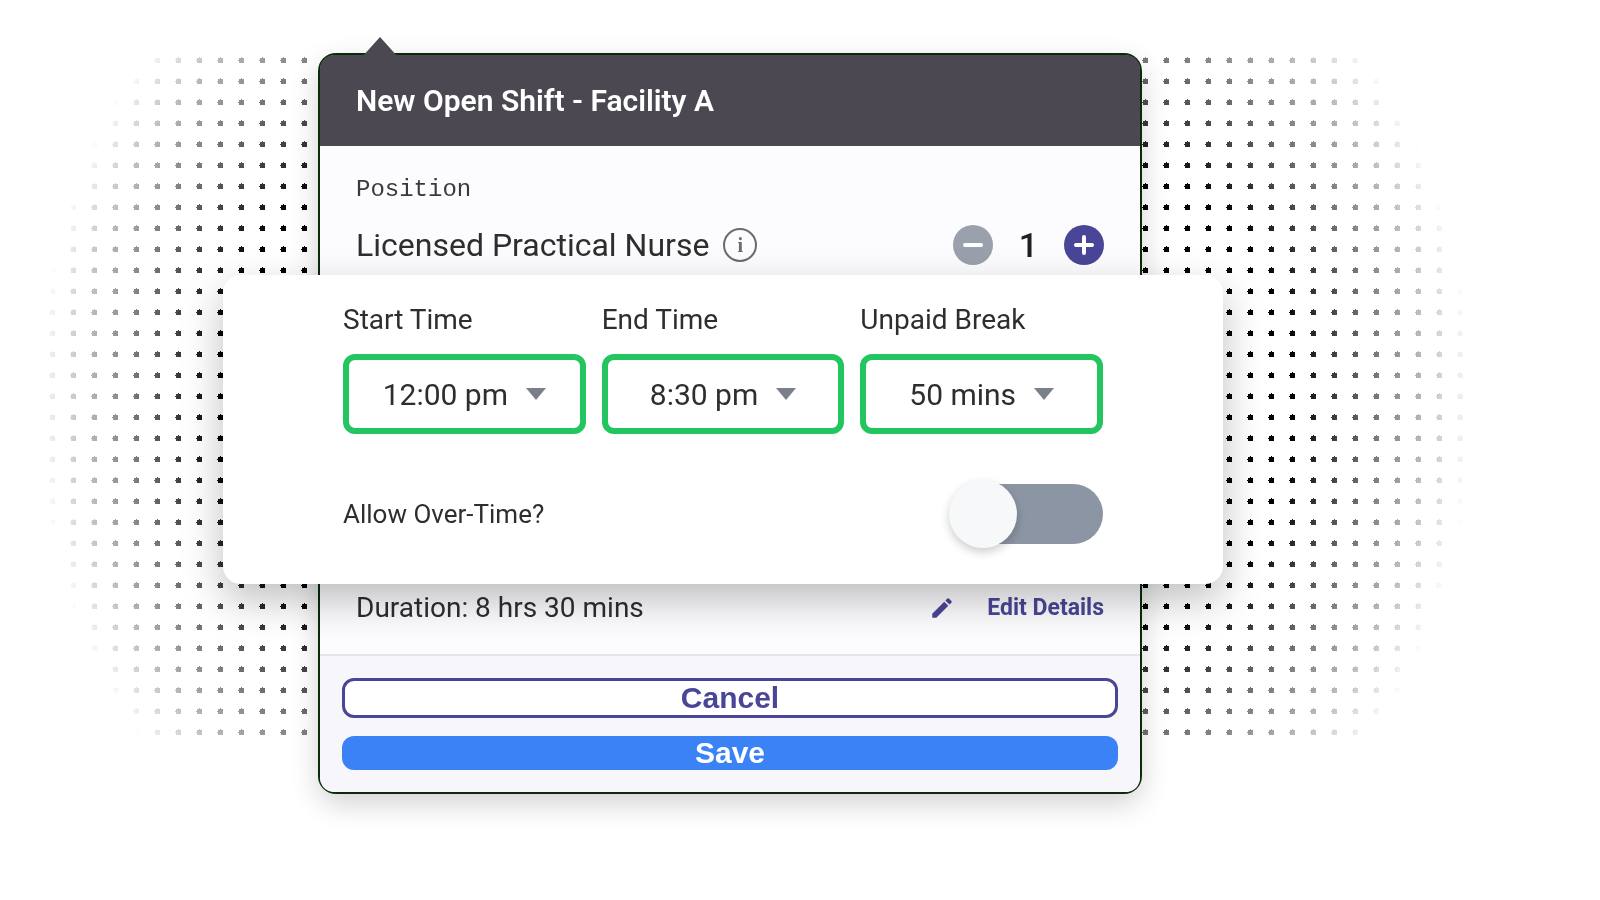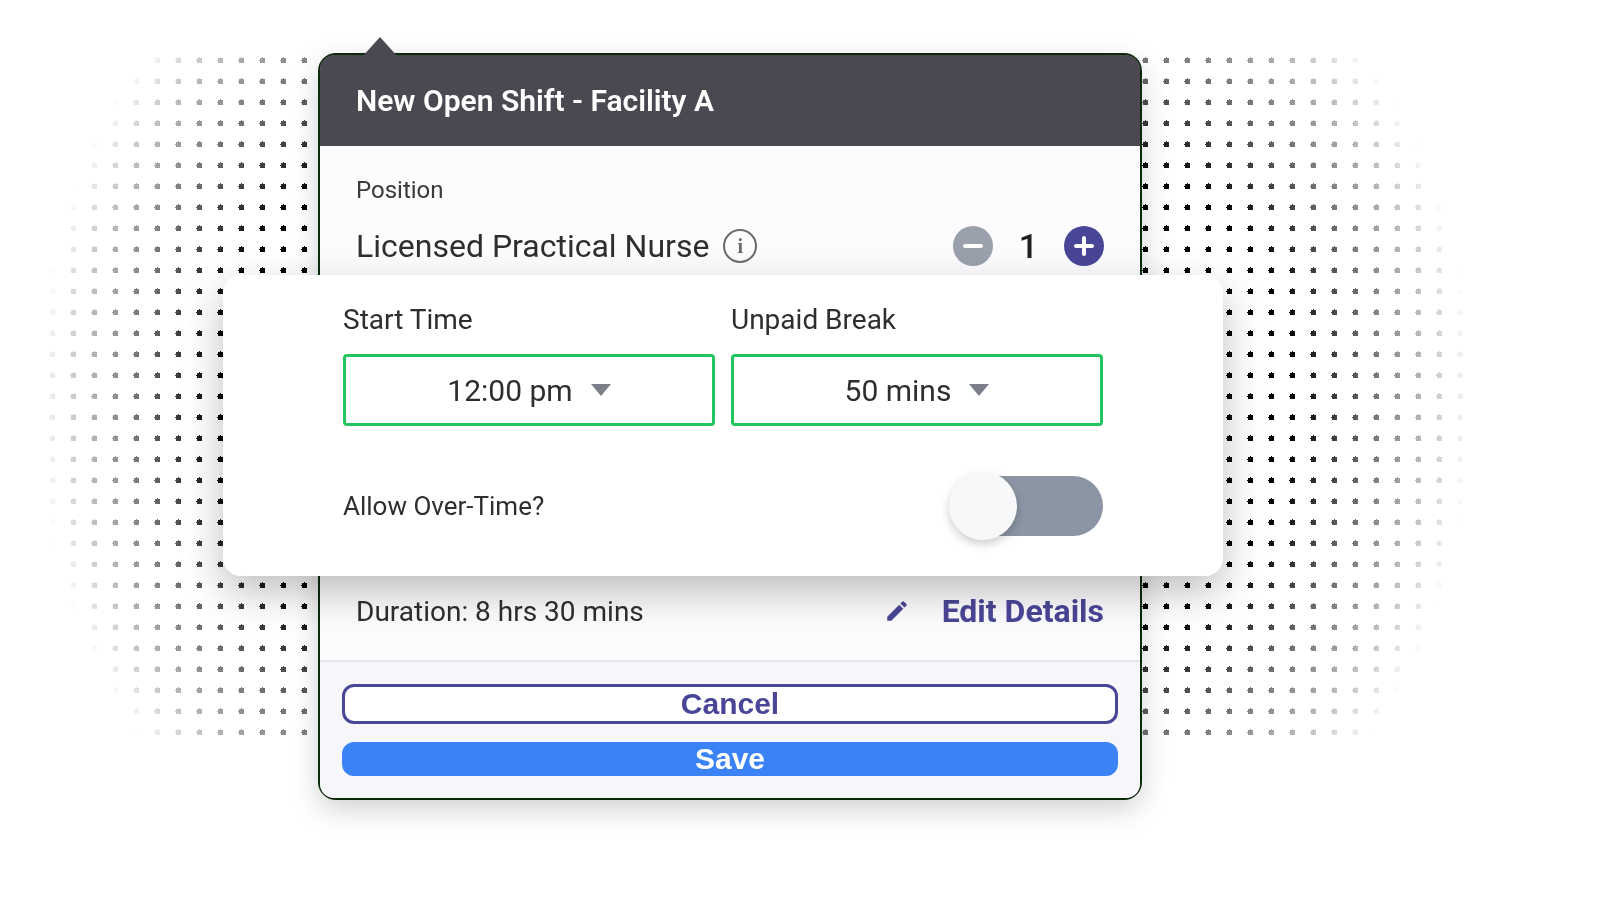--- a/index.html
+++ b/index.html
@@ -47,21 +47,21 @@
   }
   .modal-header {
     background: #4c4851;
     color: #fff;
     font-size: 30px;
     font-weight: 600;
     padding: 28px 36px;
     border-radius: 14px 14px 0 0;
   }
   .modal-body { padding: 30px 36px 10px; }
-  .label-sm { color: #3a3a3a; font-size: 24px; margin-bottom: 8px; }
+  .label-sm { color: #3a3a3a; font-size: 24px; margin-bottom: 8px; font-family: Liberation Mono, monospace; }
   .position-row {
     display: flex; align-items: center; justify-content: space-between;
     margin-top: 22px;
   }
   .position-name { font-size: 32px; color: #2e2e2e; display: flex; align-items: center; gap: 14px; }
   .info-icon {
     width: 34px; height: 34px; border: 2px solid #6b6b6b; border-radius: 50%;
     display: inline-flex; align-items: center; justify-content: center;
     color: #6b6b6b; font-size: 20px; font-weight: 600; font-family: Georgia, serif;
   }
@@ -82,22 +82,22 @@
     width: 1000px;
     background: #ffffff;
     border-radius: 18px;
     padding: 28px 120px 40px;
     box-shadow: 0 16px 40px rgba(0,0,0,0.25);
   }
   .time-cols { display: flex; gap: 16px; }
   .tcol { flex: 1; }
   .tcol .lbl { font-size: 28px; color: #2e2e2e; margin-bottom: 18px; }
   .select {
-    border: 3px solid #22c55e; border-radius: 4px;
-    height: 72px; display: flex; align-items: center; justify-content: center;
+    border: 6px solid #22c55e; border-radius: 12px;
+    height: 80px; display: flex; align-items: center; justify-content: center;
     gap: 18px; font-size: 30px; color: #2e2e2e; cursor: pointer; background: #fff;
   }
   .caret {
     width: 0; height: 0;
     border-left: 10px solid transparent;
     border-right: 10px solid transparent;
     border-top: 12px solid #7a7f8a;
   }
   .ot-row {
     display: flex; align-items: center; justify-content: space-between;
@@ -116,21 +116,21 @@
 
   .spacer-for-panel { height: 310px; }
 
   .duration-row {
     display: flex; align-items: center; justify-content: space-between;
     padding: 6px 36px 30px;
   }
   .duration-text { font-size: 28px; color: #2e2e2e; }
   .edit-link {
     display: flex; align-items: center; gap: 32px;
-    color: #4a4697; font-size: 32px; font-weight: 700; cursor: pointer;
+    color: #4a4697; font-size: 23px; font-weight: 700; cursor: pointer;
   }
   .pencil-icon { width: 26px; height: 26px; }
 
   .footer {
     display: flex; gap: 18px;
     border-top: 2px solid #e4e4ec;
     padding: 22px;
     background: #f7f7fb;
     border-radius: 0 0 14px 14px;
     flex-direction: column;
@@ -199,20 +199,27 @@
 <div class="time-panel">
   <div class="time-cols">
     <div class="tcol">
       <div class="lbl">Start Time</div>
       <div class="select">
         <span>12:00 pm</span>
         <span class="caret"></span>
       </div>
     </div>
     <div class="tcol">
+      <div class="lbl">End Time</div>
+      <div class="select">
+        <span>8:30 pm</span>
+        <span class="caret"></span>
+      </div>
+    </div>
+    <div class="tcol">
       <div class="lbl">Unpaid Break</div>
       <div class="select">
         <span>50 mins</span>
         <span class="caret"></span>
       </div>
     </div>
   </div>
   <div class="ot-row">
     <div class="ot-label">Allow Over-Time?</div>
     <div class="toggle">

